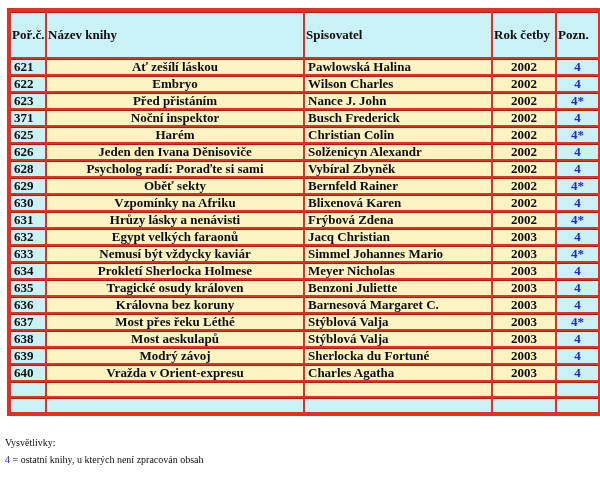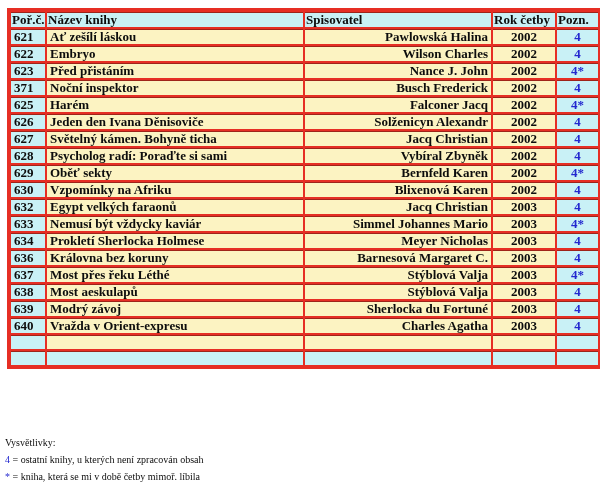--- a/index.html
+++ b/index.html
@@ -43,25 +43,25 @@
     font-weight:bold;
     line-height:15px;
     color:var(--ink);
     white-space:nowrap;
     overflow:hidden;
     box-shadow:inset 0 1px 0 var(--red-dark);
   }
   th{
     background:var(--cyan);
     text-align:left;
-    padding:0 1px;
+    padding:15px 1px;
   }
   td.td-num{background:var(--cyan);text-align:left;}
-  td.td-title{background:var(--yellow);text-align:left;}
-  td.td-author{background:var(--yellow);text-align:right;font-family:Liberation Serif, serif;}
+  td.td-title{background:var(--yellow);text-align:center;}
+  td.td-author{background:var(--yellow);text-align:left;font-family:Liberation Serif, serif;}
   td.td-year{background:var(--yellow);text-align:center;}
   td.td-note{background:var(--cyan);text-align:center;color:var(--blue);}
   tr.row-cyan td{background:var(--cyan);color:var(--ink);}
   .legend{
     position:absolute;
     left:5px;top:434px;
     font-size:10px;
     font-weight:normal;
     color:var(--ink);
     line-height:17px;
@@ -115,77 +115,84 @@
         <tr>
           <td class="td-num">371</td>
           <td class="td-title">Noční inspektor</td>
           <td class="td-author">Busch Frederick</td>
           <td class="td-year">2002</td>
           <td class="td-note">4</td>
         </tr>
         <tr>
           <td class="td-num">625</td>
           <td class="td-title">Harém</td>
-          <td class="td-author">Falconer Jacq</td>
+          <td class="td-author">Christian Colin</td>
           <td class="td-year">2002</td>
           <td class="td-note">4*</td>
         </tr>
         <tr>
           <td class="td-num">626</td>
           <td class="td-title">Jeden den Ivana Děnisoviče</td>
           <td class="td-author">Solženicyn Alexandr</td>
           <td class="td-year">2002</td>
           <td class="td-note">4</td>
         </tr>
         <tr>
-          <td class="td-num">627</td>
-          <td class="td-title">Světelný kámen. Bohyně ticha</td>
-          <td class="td-author">Jacq Christian</td>
-          <td class="td-year">2002</td>
-          <td class="td-note">4</td>
-        </tr>
-        <tr>
           <td class="td-num">628</td>
           <td class="td-title">Psycholog radí: Poraďte si sami</td>
           <td class="td-author">Vybíral Zbyněk</td>
           <td class="td-year">2002</td>
           <td class="td-note">4</td>
         </tr>
         <tr>
           <td class="td-num">629</td>
           <td class="td-title">Oběť sekty</td>
-          <td class="td-author">Bernfeld Karen</td>
+          <td class="td-author">Bernfeld Rainer</td>
           <td class="td-year">2002</td>
           <td class="td-note">4*</td>
         </tr>
         <tr>
           <td class="td-num">630</td>
           <td class="td-title">Vzpomínky na Afriku</td>
           <td class="td-author">Blixenová Karen</td>
           <td class="td-year">2002</td>
           <td class="td-note">4</td>
         </tr>
         <tr>
+          <td class="td-num">631</td>
+          <td class="td-title">Hrůzy lásky a nenávisti</td>
+          <td class="td-author">Frýbová Zdena</td>
+          <td class="td-year">2002</td>
+          <td class="td-note">4*</td>
+        </tr>
+        <tr>
           <td class="td-num">632</td>
           <td class="td-title">Egypt velkých faraonů</td>
           <td class="td-author">Jacq Christian</td>
           <td class="td-year">2003</td>
           <td class="td-note">4</td>
         </tr>
         <tr>
           <td class="td-num">633</td>
           <td class="td-title">Nemusí být vždycky kaviár</td>
           <td class="td-author">Simmel Johannes Mario</td>
           <td class="td-year">2003</td>
           <td class="td-note">4*</td>
         </tr>
         <tr>
           <td class="td-num">634</td>
           <td class="td-title">Prokletí Sherlocka Holmese</td>
           <td class="td-author">Meyer Nicholas</td>
+          <td class="td-year">2003</td>
+          <td class="td-note">4</td>
+        </tr>
+        <tr>
+          <td class="td-num">635</td>
+          <td class="td-title">Tragické osudy královen</td>
+          <td class="td-author">Benzoni Juliette</td>
           <td class="td-year">2003</td>
           <td class="td-note">4</td>
         </tr>
         <tr>
           <td class="td-num">636</td>
           <td class="td-title">Královna bez koruny</td>
           <td class="td-author">Barnesová Margaret C.</td>
           <td class="td-year">2003</td>
           <td class="td-note">4</td>
         </tr>
@@ -233,19 +240,15 @@
         </tr>
       </tbody>
   </table>
 
   <div class="legend">
     <div>Vysvětlivky:</div>
     <div>
       <span class="sym">4</span>
       <span>= ostatní knihy, u kterých není zpracován obsah</span>
     </div>
-    <div>
-      <span class="sym">*</span>
-      <span>= kniha, která se mi v době četby mimoř. líbila</span>
-    </div>
   </div>
 
 </div>
 
 </body></html>

